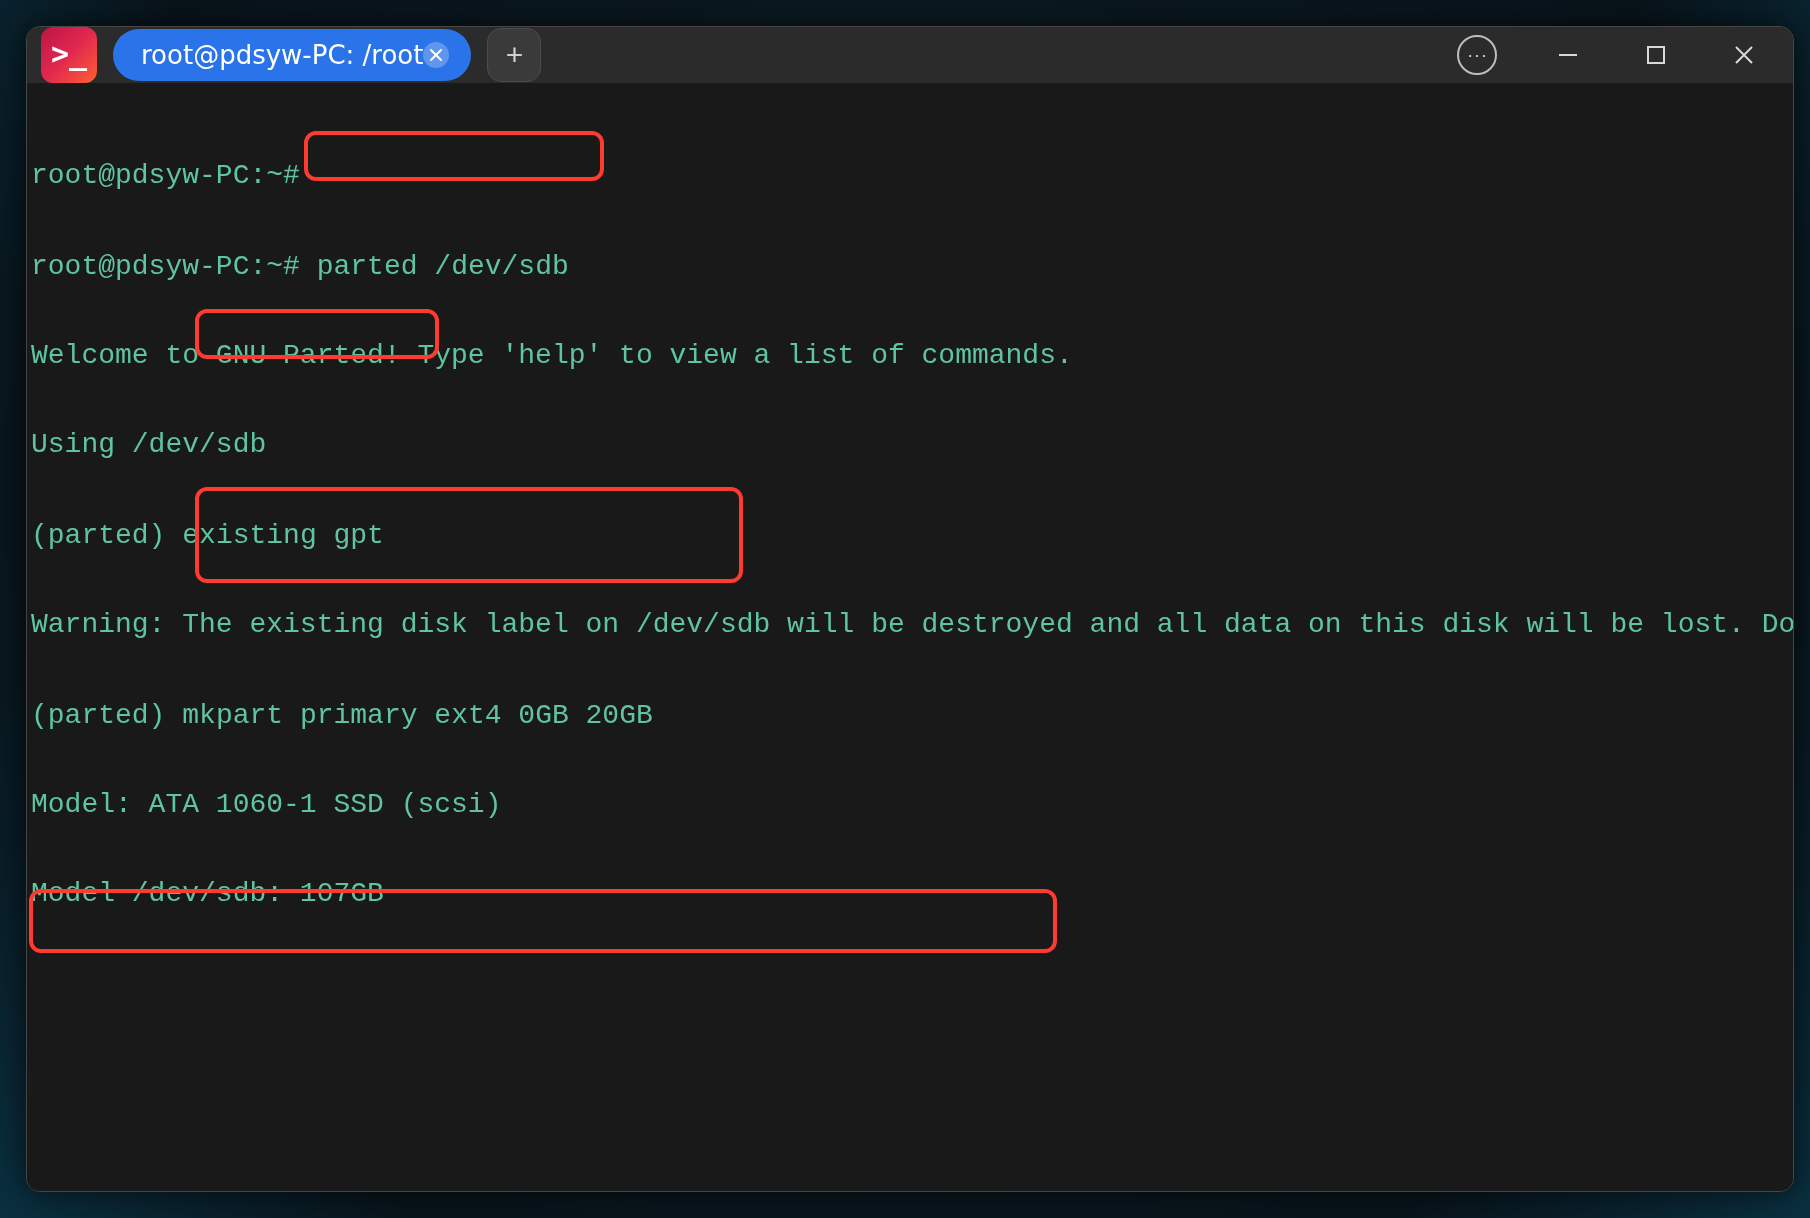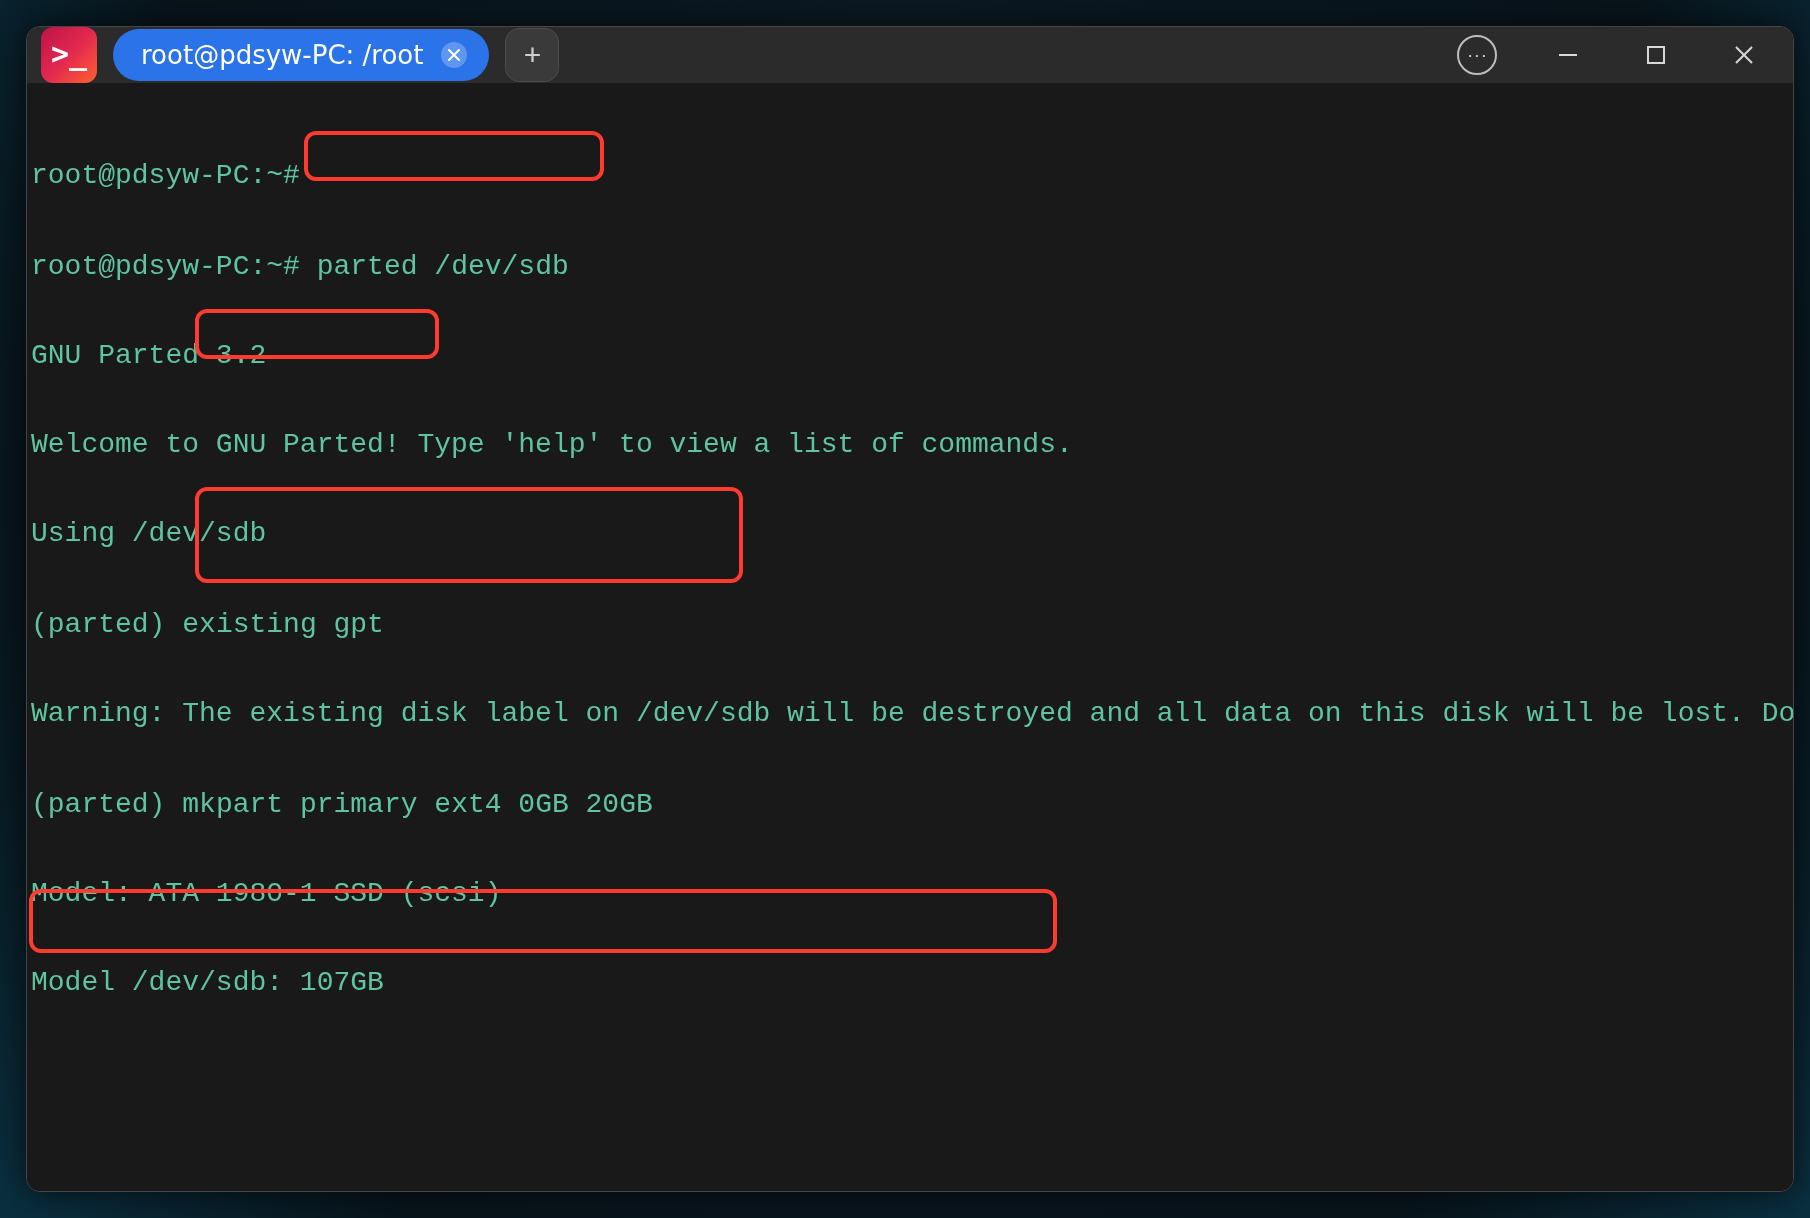--- a/index.html
+++ b/index.html
@@ -51,21 +51,20 @@
   .tab {
     background: #2a73e8;
     color: #fff;
     font-family: "DejaVu Sans", Arial, sans-serif;
     font-size: 26px;
     height: 52px;
     border-radius: 26px;
     padding: 0 22px 0 28px;
     display: flex;
     align-items: center;
-    gap: 18px;
   }
   .tab-close {
     width: 26px;
     height: 26px;
     border-radius: 50%;
     background: rgba(255,255,255,0.25);
     display: flex;
     align-items: center;
     justify-content: center;
     color: rgba(255,255,255,0.85);
@@ -169,27 +168,26 @@
         <svg width="22" height="22" viewBox="0 0 22 22">
             <path d="M3 3 L19 19 M19 3 L3 19" stroke="#d8d8d8" stroke-width="2"></path>
           </svg>
       </div>
     </div>
   </div>
 
   <div class="terminal-area">
 <span class="line"><span class="t">root@pdsyw-PC:~#</span></span>
 <span class="line"><span class="t">root@pdsyw-PC:~#</span> <span class="t">parted /dev/sdb</span></span>
-<span class="line t">GNU Parted 3.2</span>
 <span class="line t">Welcome to GNU Parted! Type 'help' to view a list of commands.</span>
 <span class="line t">Using /dev/sdb</span>
 <span class="line"><span class="t">(parted)</span> <span class="t">existing gpt</span></span>
 <span class="line t">Warning: The existing disk label on /dev/sdb will be destroyed and all data on this disk will be lost. Do you want to continue?</span>
 <span class="line"><span class="t">(parted)</span> <span class="t">mkpart primary ext4 0GB 20GB</span></span>
-<span class="line t">Model: ATA 1980-1 SSD (scsi)</span>
+<span class="line t">Model: ATA 1060-1 SSD (scsi)</span>
 <span class="line t">Model /dev/sdb: 107GB</span>
 
 
 
 
 
 
 
 
 

